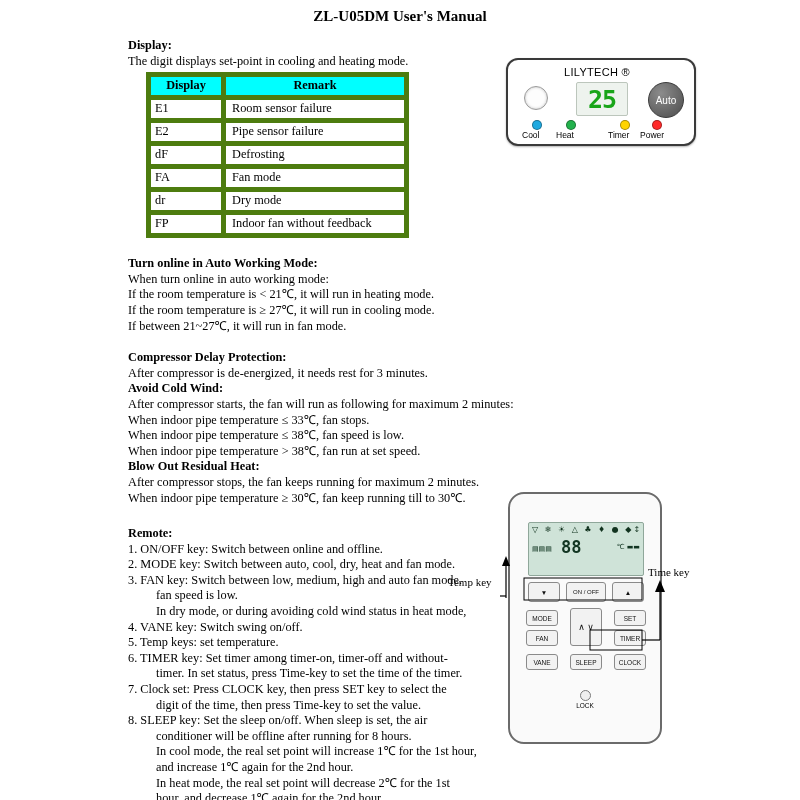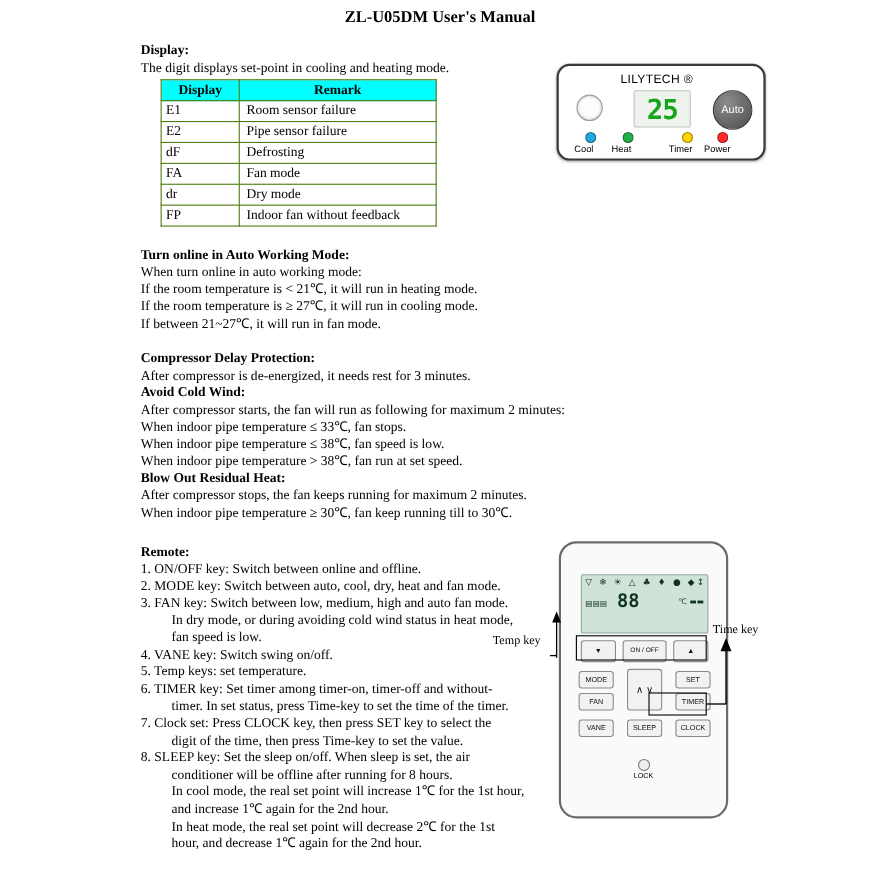--- a/index.html
+++ b/index.html
@@ -45,21 +45,21 @@
   .tight { margin: 0; }
 
   
   table.display-table {
     border-collapse: collapse;
     margin-left: 18px;
     margin-top: 3px;
     font-size: 12.3px;
   }
   table.display-table th, table.display-table td {
-    border: 1px solid #4d7c0f;
+    border: 5px solid #4d7c0f;
     padding: 1px 4px;
     height: 16px;
   }
   table.display-table th {
     background: #00ffff;
     font-weight: bold;
     text-align: center;
   }
   table.display-table td.code {
     text-align: left;
@@ -403,22 +403,22 @@
       <span>ON/OFF key: Switch between online and offline.</span>
     </div>
     <div class="indent1 tight">
       <span>2.</span>
       <span>MODE key: Switch between auto, cool, dry, heat and fan mode.</span>
     </div>
     <div class="indent1 tight">
       <span>3.</span>
       <span>FAN key: Switch between low, medium, high and auto fan mode.</span>
     </div>
+    <div class="indent2 tight" style="margin-left:28px;">fan speed is low.</div>
     <div class="indent2 tight" style="margin-left:28px;">In dry mode, or during avoiding cold wind status in heat mode,</div>
-    <div class="indent2 tight" style="margin-left:28px;">fan speed is low.</div>
     <div class="indent1 tight">
       <span>4.</span>
       <span>VANE key: Switch swing on/off.</span>
     </div>
     <div class="indent1 tight">
       <span>5.</span>
       <span>Temp keys: set temperature.</span>
     </div>
     <div class="indent1 tight">
       <span>6.</span>

